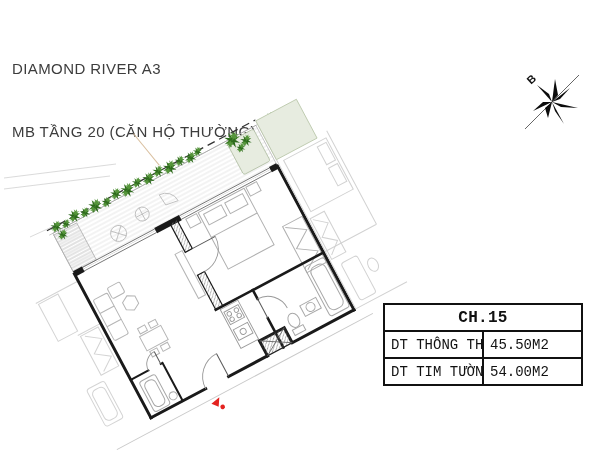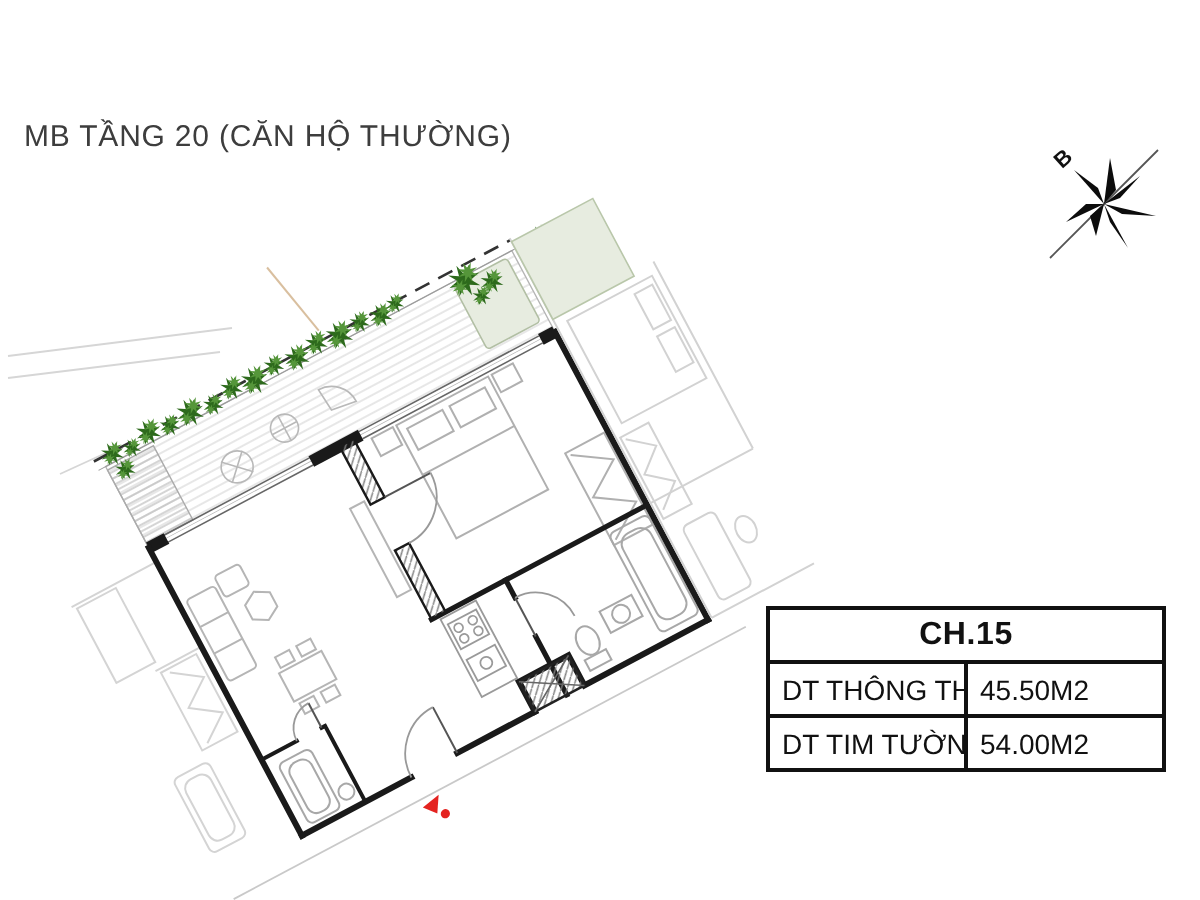--- a/index.html
+++ b/index.html
@@ -20,38 +20,39 @@
   }
   .title-block{
     position:absolute;left:12px;top:16px;color:var(--title-color);
     font-size:15px;line-height:21px;font-weight:500;letter-spacing:.4px;
     white-space:pre;
   }
   .plan-svg{position:absolute;left:0;top:0;}
   table.area-table{
     position:absolute;left:383px;top:303px;width:200px;
     border-collapse:collapse;background:#fff;color:#111;
-    font-size:14px;table-layout:fixed;
+    font-size:14px;table-layout:fixed;font-family:Liberation Mono, monospace;
   }
   table.area-table th, table.area-table td{
     border:2px solid #111;padding:2px 6px;height:21px;
     font-weight:400;text-align:left;white-space:nowrap;overflow:hidden;
   }
   table.area-table th{
     font-size:16px;font-weight:700;text-align:center;letter-spacing:.3px;
   }
   td.col-label{width:116px;}
   td.col-value{width:68px;}
 </style>
 </head>
 <body>
 
 <div class="screen">
 
   <div class="title-block">
+    <div>DIAMOND RIVER A3</div>
     <div>MB TẦNG 20 (CĂN HỘ THƯỜNG)</div>
   </div>
 
   <svg class="plan-svg" width="600" height="450" viewBox="0 0 600 450">
     <defs>
       <pattern id="deck" width="4" height="4" patternUnits="userSpaceOnUse">
         <path d="M0,1 H4" stroke="#cfcfcf" stroke-width="0.5"></path>
       </pattern>
       <pattern id="ladder" width="4" height="3" patternUnits="userSpaceOnUse">
         <path d="M0,1 H4" stroke="#b9b9b9" stroke-width="0.6"></path>

